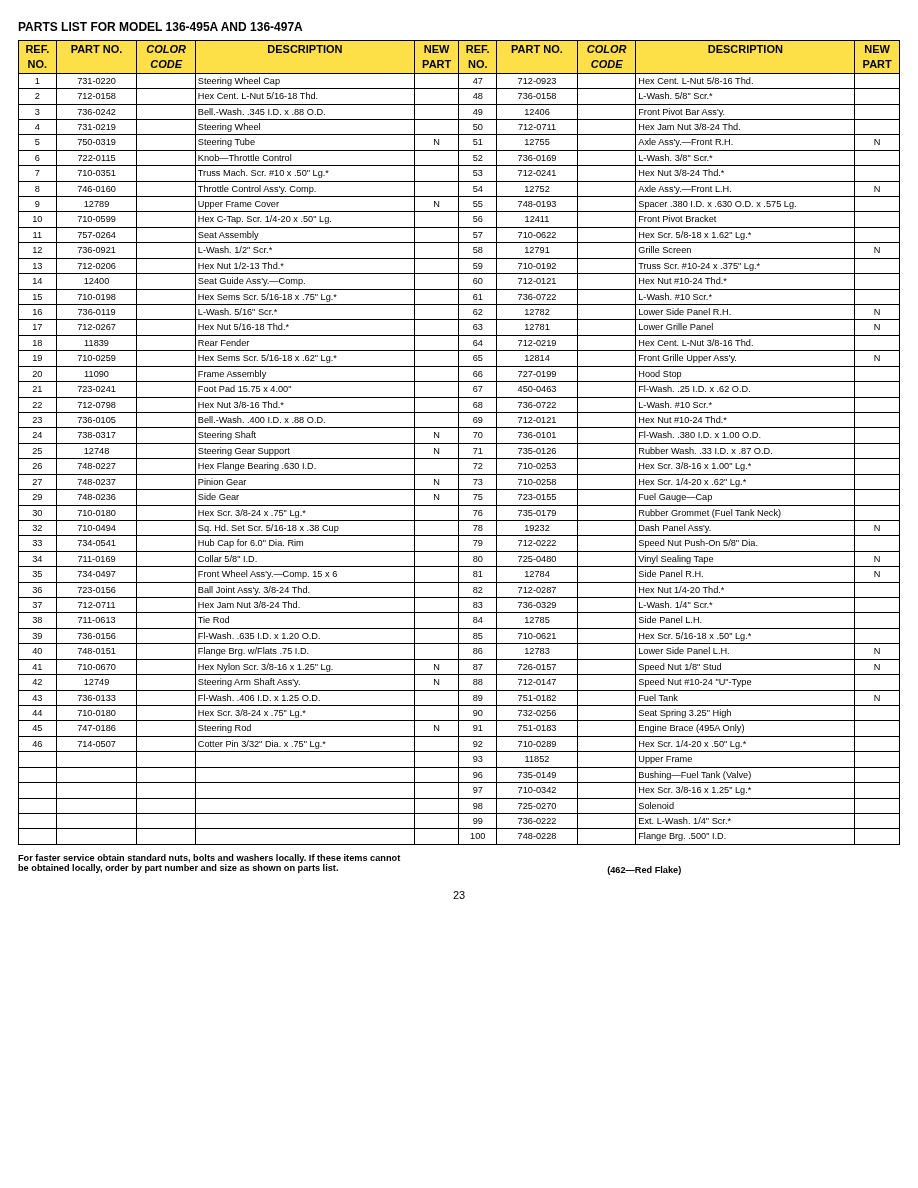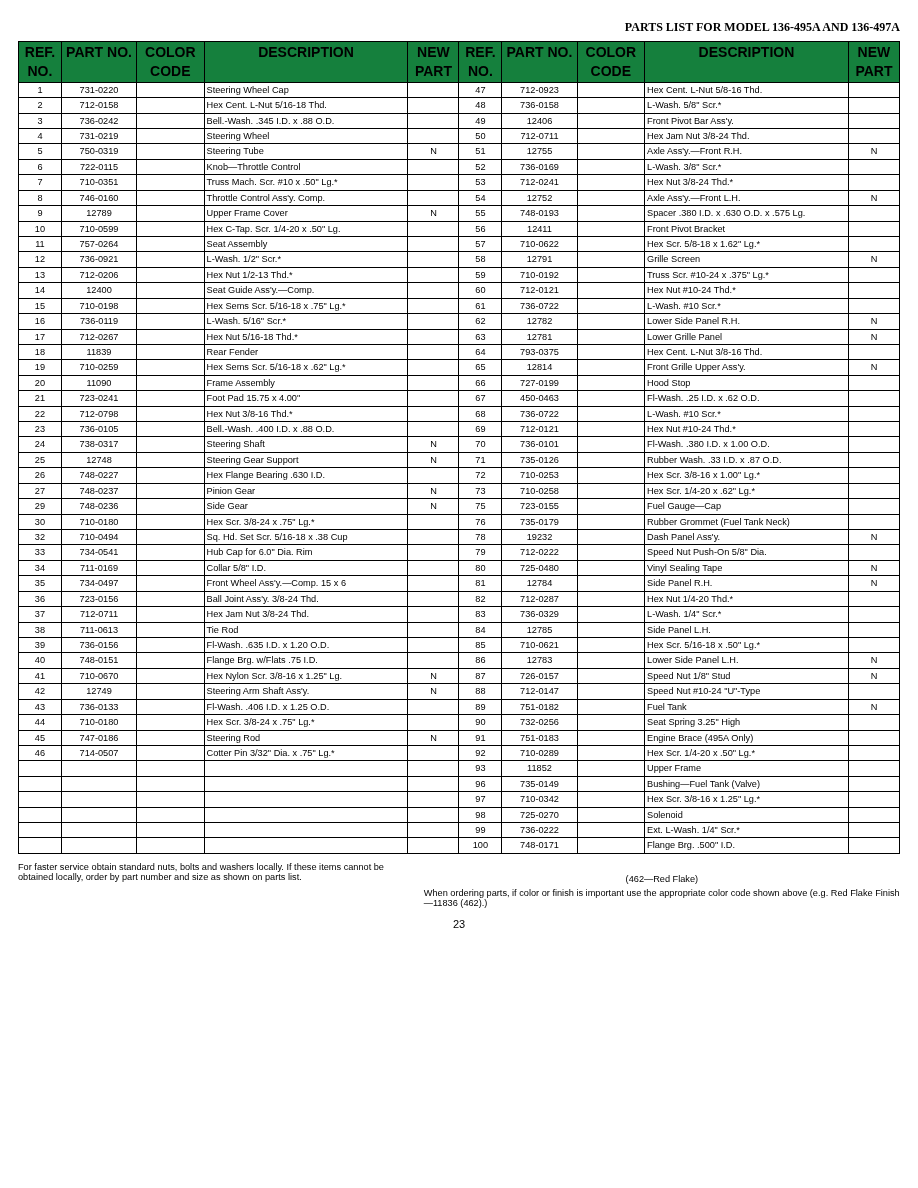--- a/index.html
+++ b/index.html
@@ -6,54 +6,54 @@
     body {
       background: #fff;
       font-family: Arial, Helvetica, sans-serif;
       font-size: 10px;
       color: #000;
       width: 918px;
       min-height: 1188px;
       padding: 20px 18px;
     }
     .page-title {
-      text-align: right;
+      text-align: left;
       font-size: 12px;
       font-weight: bold;
       margin-bottom: 6px;
-      font-family: Liberation Serif, serif;
     }
     .main-table {
       width: 100%;
       border-collapse: collapse;
       font-size: 9.2px;
     }
     .main-table th, .main-table td {
       border: 1px solid #000;
       padding: 1px 2px;
       vertical-align: top;
       line-height: 1.35;
     }
     .main-table th {
       text-align: center;
       font-weight: bold;
-      font-size: 14px;
-      background: #15803d;
+      font-size: 11px;
+      background: #fde047;
     }
     .col-ref { width: 26px; text-align: center; }
     .col-part { width: 62px; text-align: center; }
-    .col-color { width: 36px; text-align: center; }
+    .col-color { width: 36px; text-align: center; font-style: italic; }
     .col-desc { width: 168px; }
     .col-new { width: 28px; text-align: center; }
     .center { text-align: center; }
     .footer-section {
       display: flex;
-      justify-content: space-between;
+      justify-content: flex-start;
       margin-top: 8px;
       font-size: 9.2px;
+      font-weight: bold;
     }
     .footer-left { width: 44%; }
     .footer-right { width: 54%; margin-top: 12px; }
     .page-num {
       text-align: center;
       font-size: 11px;
       margin-top: 10px;
     }
   </style>
 </head>
@@ -281,21 +281,21 @@
         <td>Lower Grille Panel</td>
         <td class="center">N</td>
       </tr>
       <tr>
         <td class="center">18</td>
         <td class="center">11839</td>
         <td class="center"></td>
         <td>Rear Fender</td>
         <td class="center"></td>
         <td class="center">64</td>
-        <td class="center">793-0375</td>
+        <td class="center">712-0219</td>
         <td class="center"></td>
         <td>Hex Cent. L-Nut 3/8-16 Thd.</td>
         <td class="center"></td>
       </tr>
       <tr>
         <td class="center">19</td>
         <td class="center">710-0259</td>
         <td class="center"></td>
         <td>Hex Sems Scr. 5/16-18 x .62" Lg.*</td>
         <td class="center"></td>
@@ -665,29 +665,28 @@
         <td>Ext. L-Wash. 1/4" Scr.*</td>
         <td class="center"></td>
       </tr>
       <tr>
         <td class="center"></td>
         <td class="center"></td>
         <td class="center"></td>
         <td></td>
         <td class="center"></td>
         <td class="center">100</td>
-        <td class="center">748-0171</td>
+        <td class="center">748-0228</td>
         <td class="center"></td>
         <td>Flange Brg. .500" I.D.</td>
         <td class="center"></td>
       </tr>
     </tbody>
 </table>
 
 <div class="footer-section">
   <div class="footer-left">For faster service obtain standard nuts, bolts and washers locally. If these items cannot be obtained locally, order by part number and size as shown on parts list.</div>
   <div class="footer-right">
     <div style="text-align:center; margin-bottom:4px;">(462—Red Flake)</div>
-    <div>When ordering parts, if color or finish is important use the appropriate color code shown above (e.g. Red Flake Finish—11836 (462).)</div>
   </div>
 </div>
 
 <div class="page-num">23</div>
 
 </body></html>

